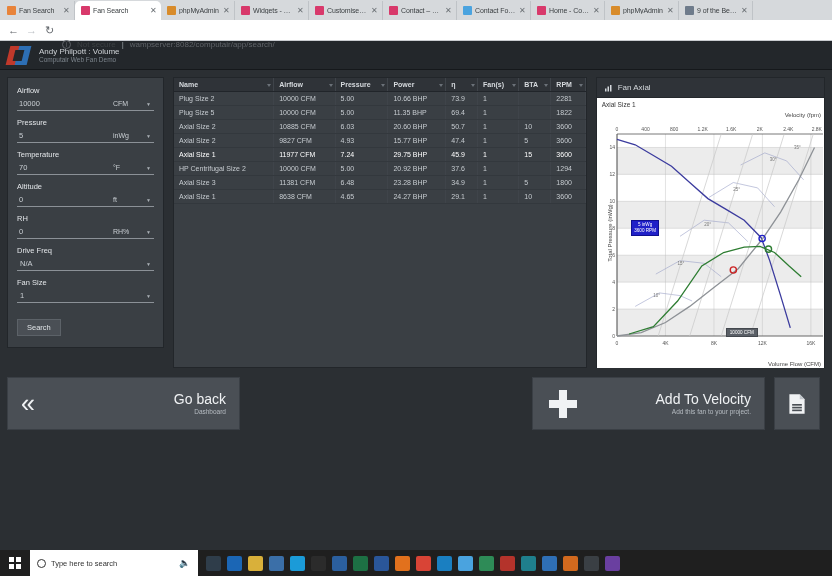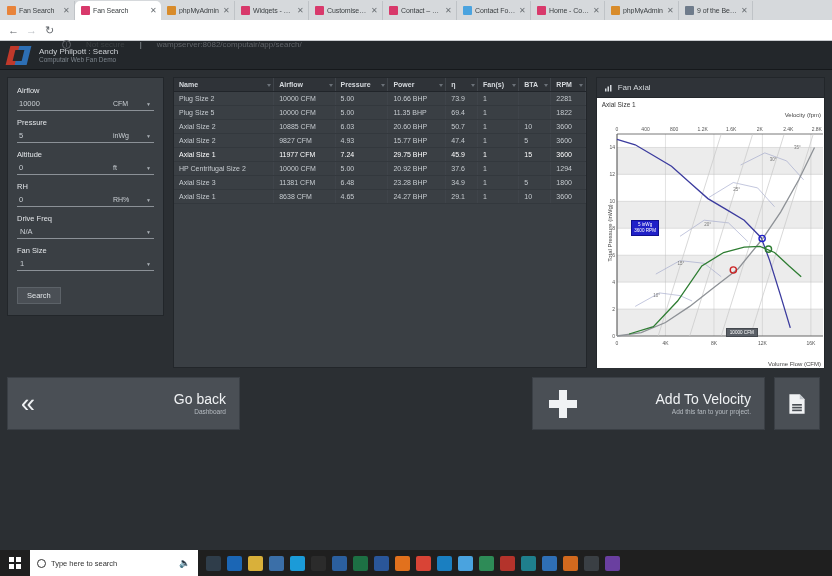--- a/index.html
+++ b/index.html
@@ -40,21 +40,21 @@
   .tab-close { font-size: 8px; color: #6a6f74; flex: 0 0 7px; line-height: 1; }
 
   .urlbar-row {
     height: 21px; display: flex; align-items: center;
     background: #ffffff; gap: 7px; padding: 0 8px;
     border-bottom: 1px solid #c9ccd0;
   }
   .nav-btn { font-size: 11px; color: #5f6368; width: 11px; text-align: center; }
   .nav-btn.disabled { color: #bdc1c6; }
   .url-field {
-    flex: 1; display: flex; align-items: center; gap: 15px;
+    flex: 1; display: flex; align-items: center; gap: 6px;
     height: 15px; font-size: 8px; color: #3c4043; margin-top: 28px;
   }
   .not-secure-ico {
     width: 9px; height: 9px; border: 1px solid #5f6368;
     border-radius: 50%; font-size: 7px; line-height: 8px;
     text-align: center; color: #5f6368;
   }
   .url-sep { color: #9aa0a6; }
   .url-text { color: #5f6368; }
 
@@ -278,21 +278,21 @@
   </div>
 </div>
 
 <div class="app-header">
   <div class="brand-logo">
     <span class="red"></span>
       <span class="blue"></span>
       <span class="notch"></span>
   </div>
   <div class="header-text">
-    <div class="header-title">Andy Philpott : Search</div>
+    <div class="header-title">Andy Philpott : Volume</div>
     <div class="header-sub">Computair Web Fan Demo</div>
   </div>
 </div>
 
 <div class="page">
   <div class="panels">
 
     <div class="panel sidebar">
       <div class="form-body" id="search-form"><div class="field">
             <span class="field-label">Airflow</span>
@@ -302,20 +302,29 @@
                 <span>CFM</span>
                 <span class="caret">▼</span>
               </div>
             </div>
           </div><div class="field">
             <span class="field-label">Pressure</span>
             <div class="field-row">
               <input class="field-input" value="5" style="">
               <div class="unit-select">
                 <span>inWg</span>
+                <span class="caret">▼</span>
+              </div>
+            </div>
+          </div><div class="field">
+            <span class="field-label">Temperature</span>
+            <div class="field-row">
+              <input class="field-input" value="70" style="">
+              <div class="unit-select">
+                <span>°F</span>
                 <span class="caret">▼</span>
               </div>
             </div>
           </div><div class="field">
             <span class="field-label">Altitude</span>
             <div class="field-row">
               <input class="field-input" value="0" style="">
               <div class="unit-select">
                 <span>ft</span>
                 <span class="caret">▼</span>

